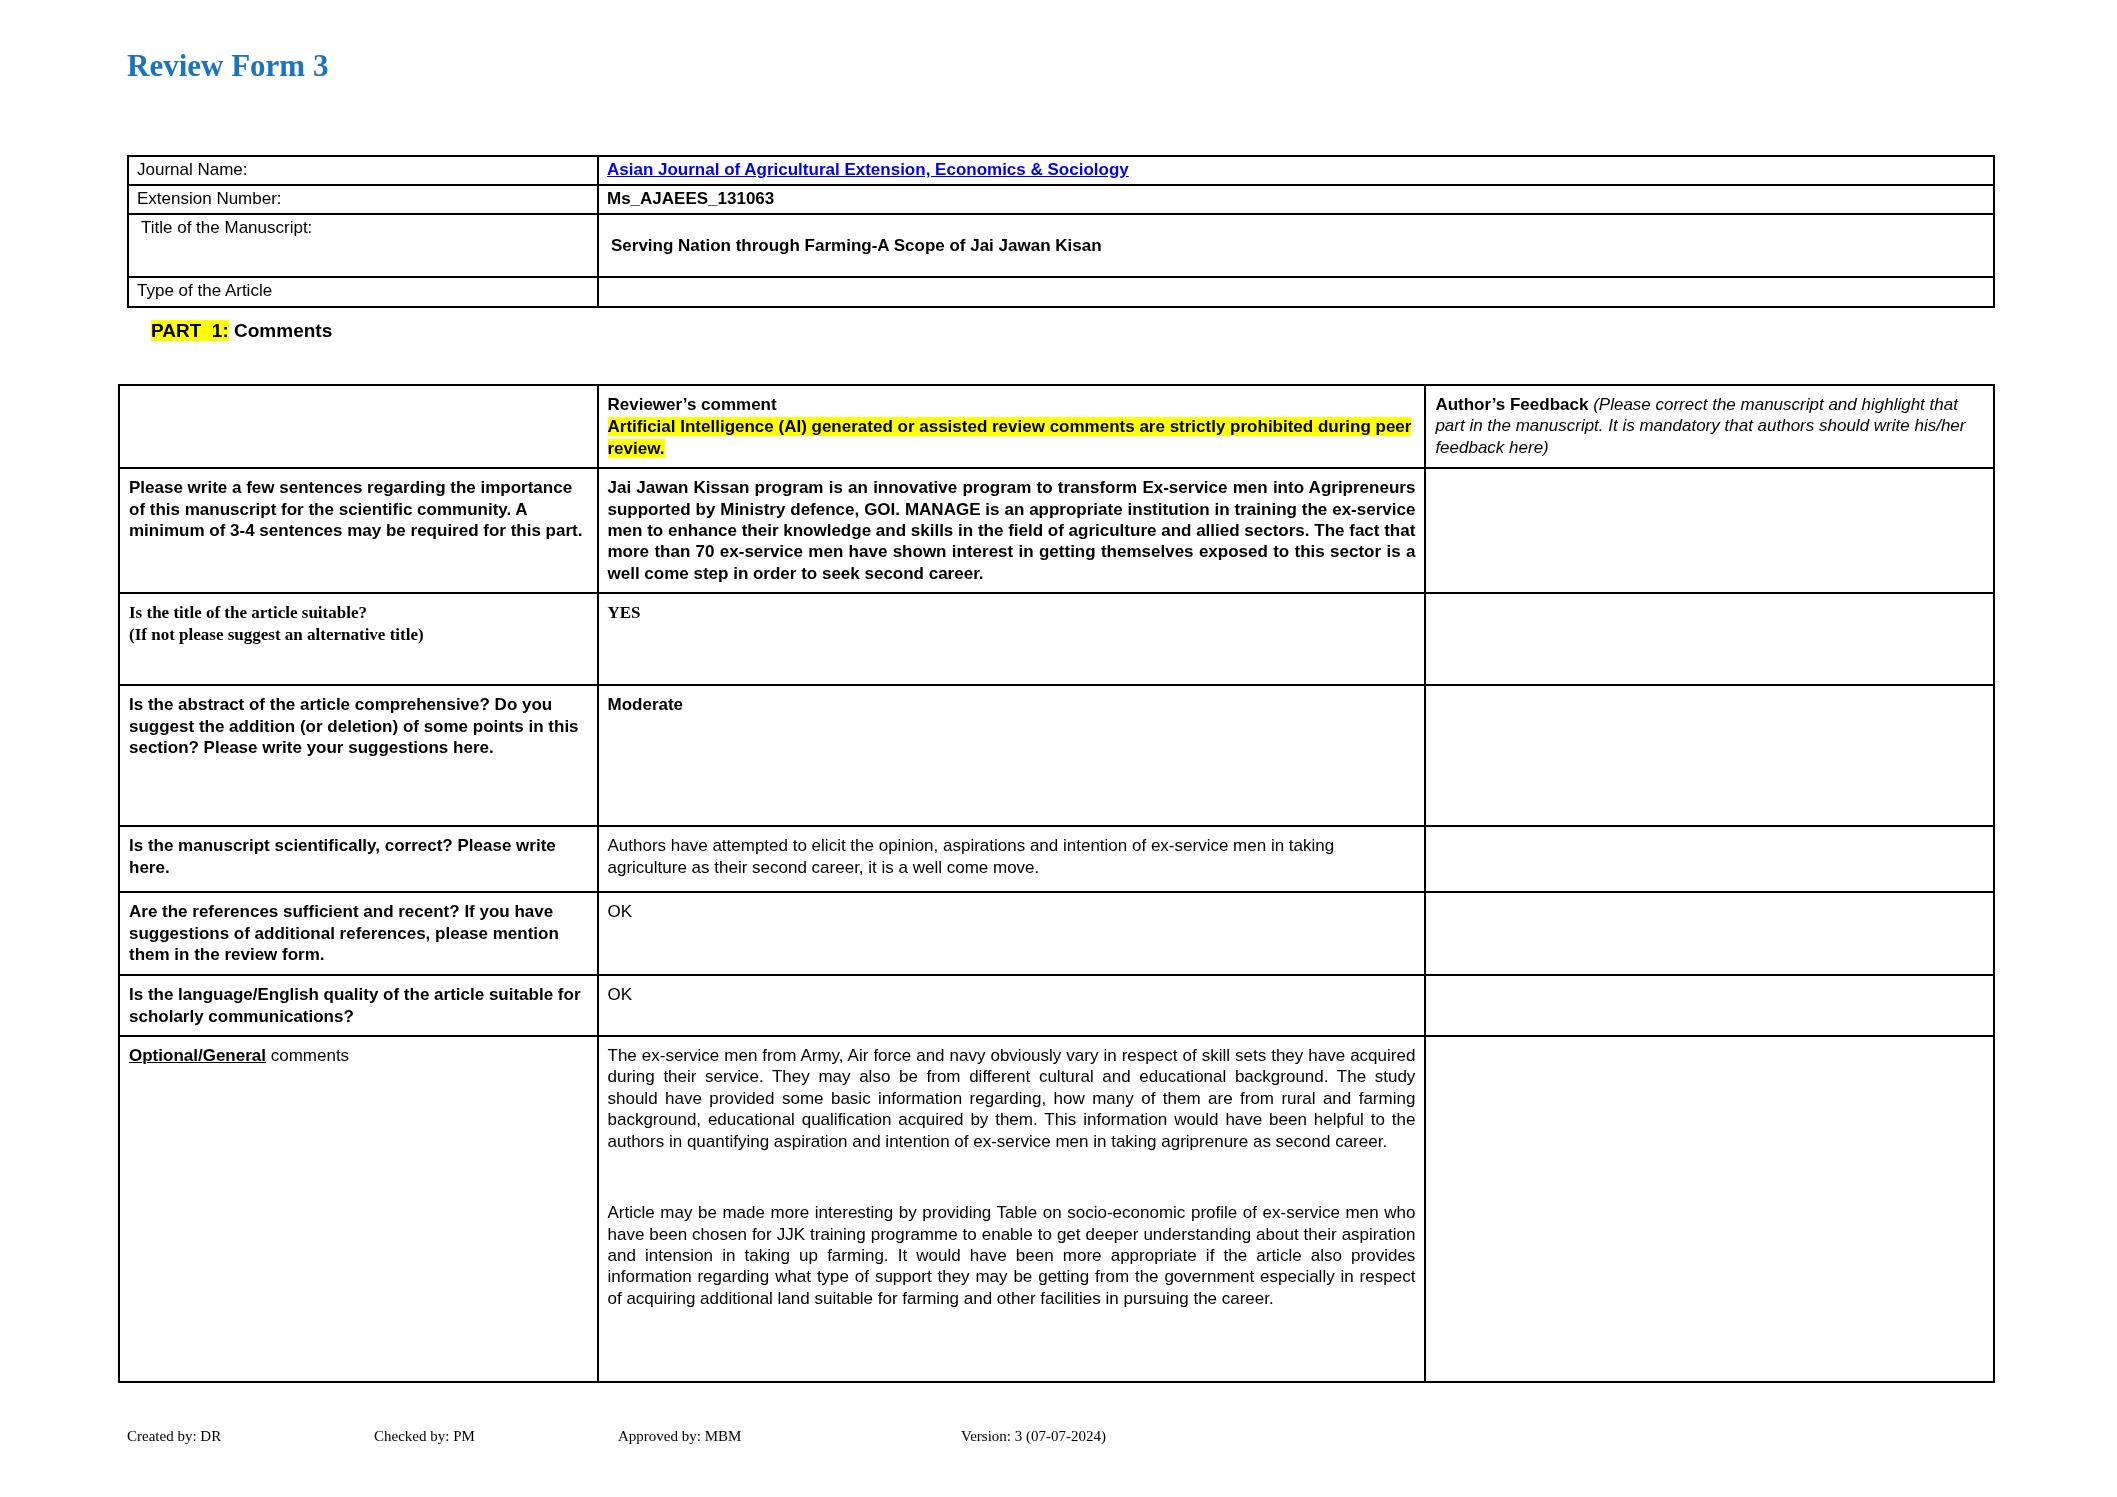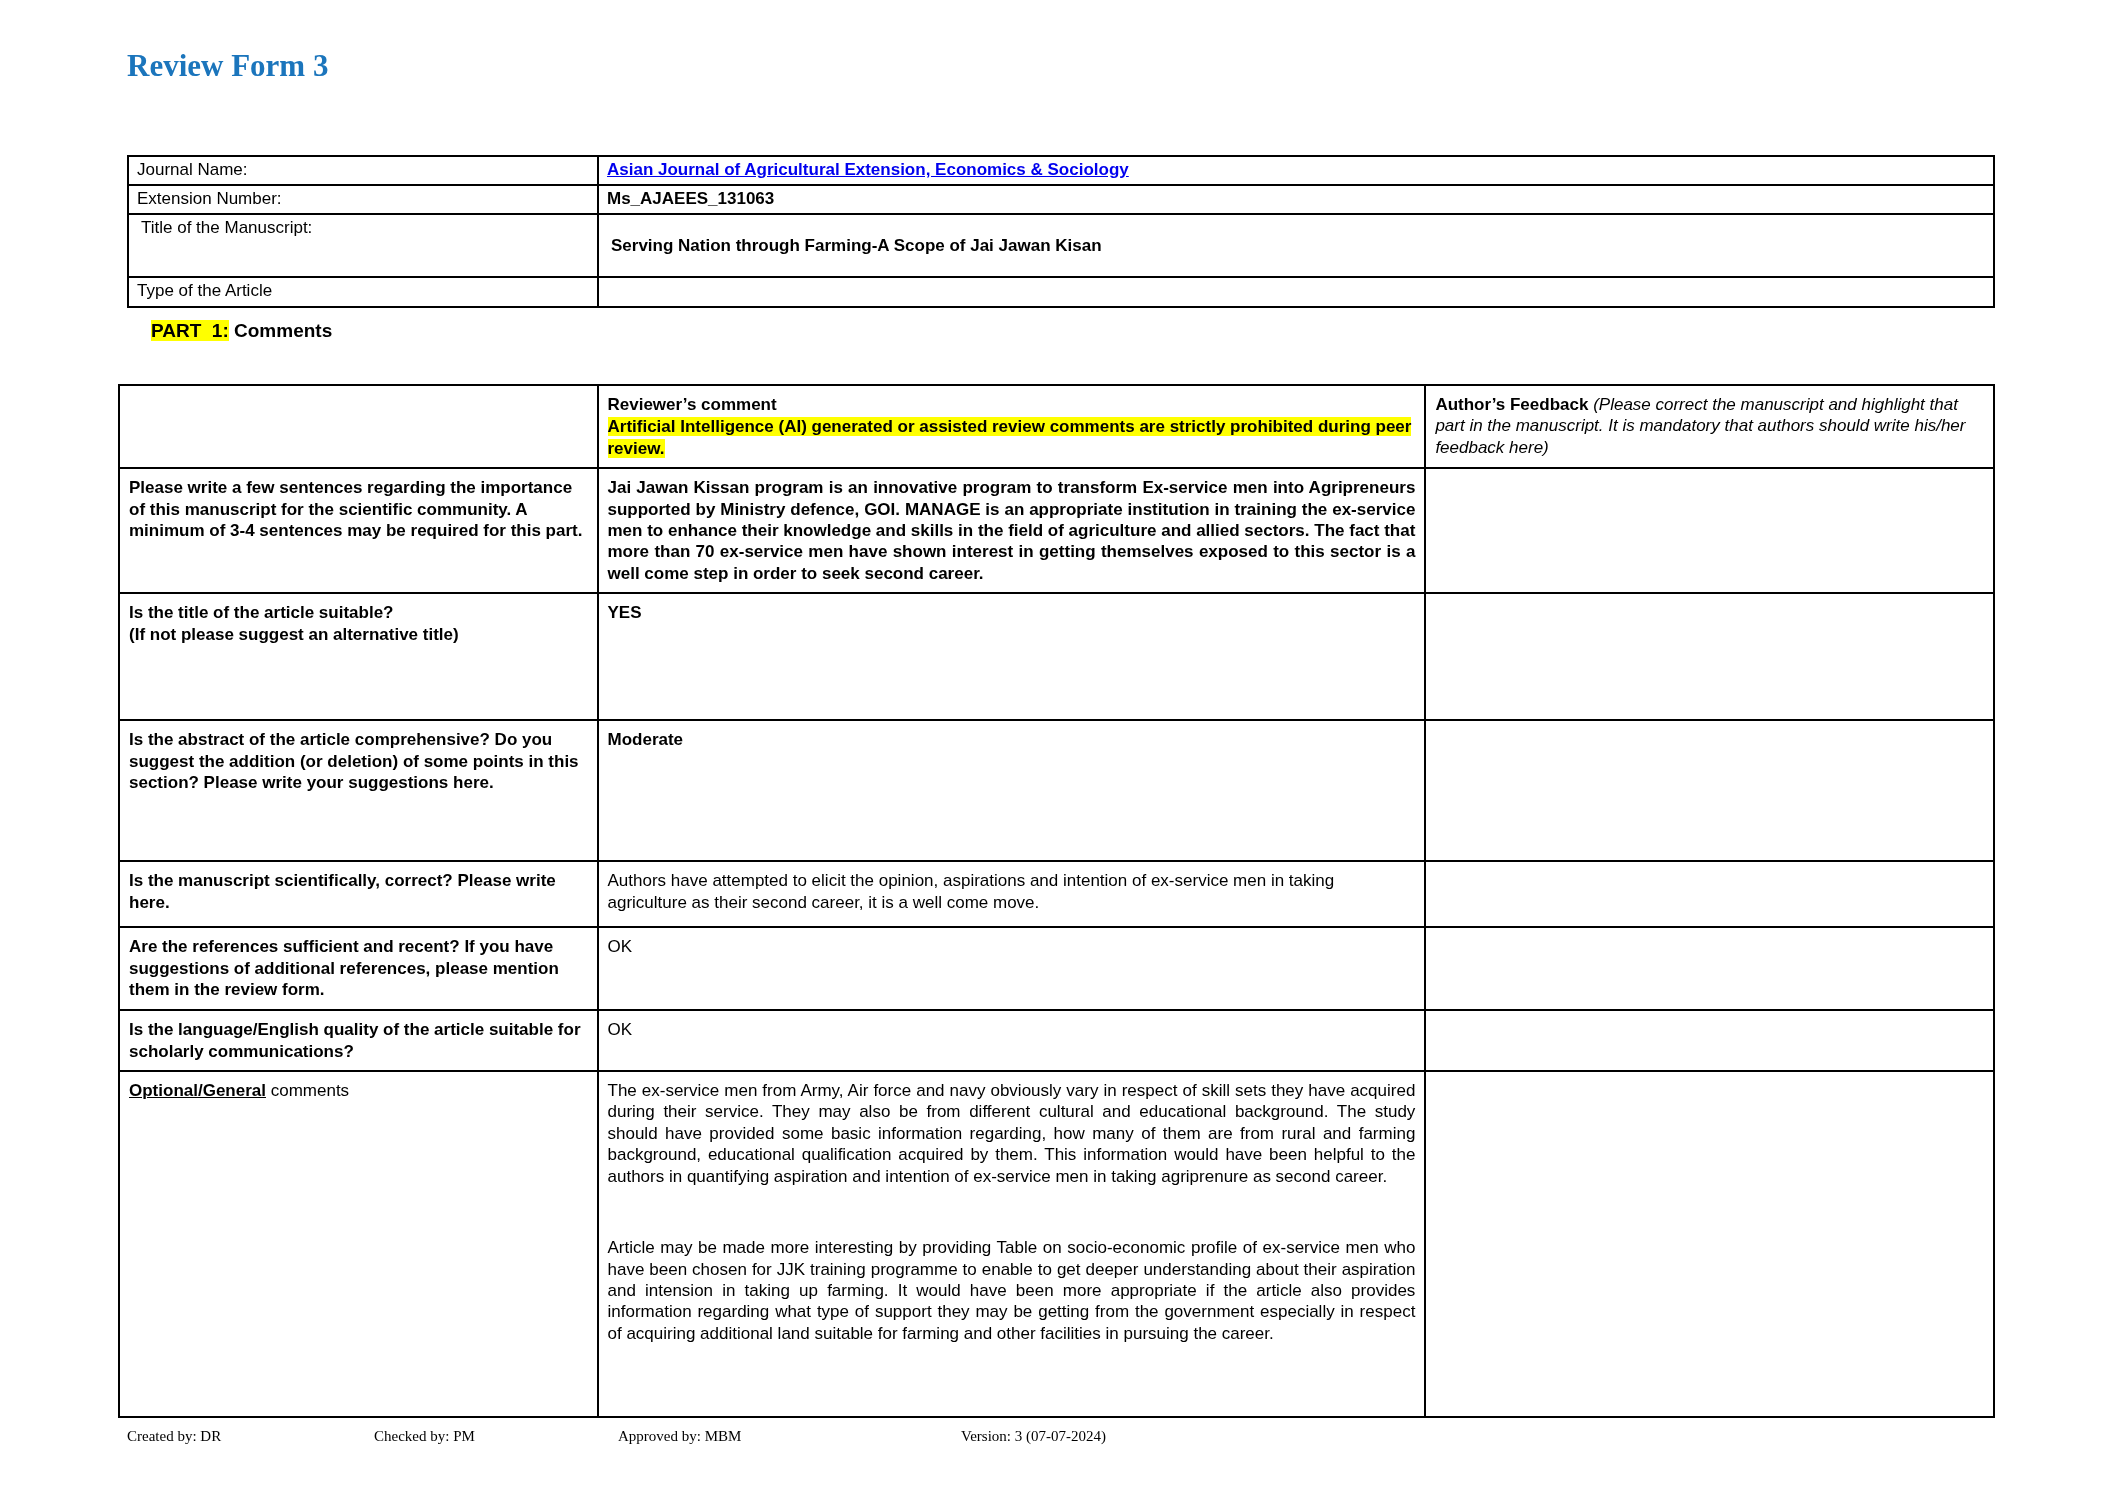--- a/index.html
+++ b/index.html
@@ -55,21 +55,21 @@
     font-size: 17px; line-height: 1.26;
     vertical-align: top; padding: 8px 9px;
     overflow: hidden;
   }
   .col-q { width: 478px; }
   .col-r { width: 827px; }
   .col-f { width: 568px; }
 
   .prow-h  { height: 83px; }
   .prow-0 { height: 116px; }
-  .prow-1 { height: 127px; }
+  .prow-1 { height: 92px; font-family: Liberation Serif, serif; }
   .prow-2 { height: 141px; }
   .prow-3 { height: 66px; }
   .prow-4 { height: 83px; }
   .prow-5 { height: 53px; }
   .prow-6 { height: 346px; }
 
   .q-cell { font-weight: bold; margin-left: 40px; }
   .q-indent { padding-left: 40px; }
   .u-bold { font-weight: bold; text-decoration: underline; }
   .q-suffix { font-weight: normal; }

